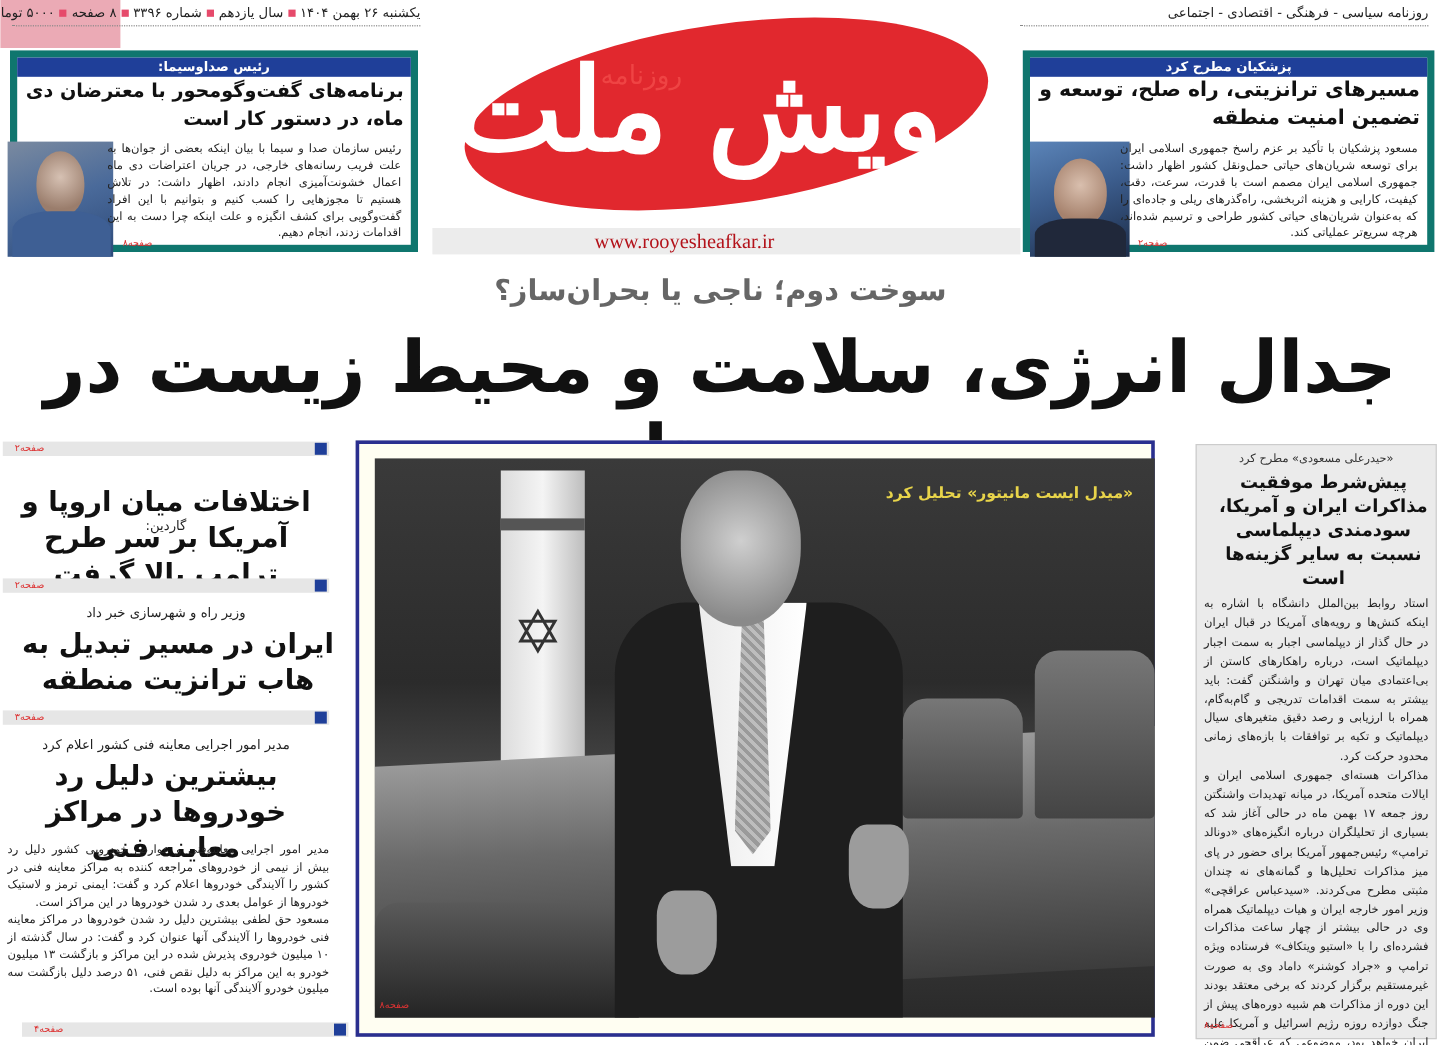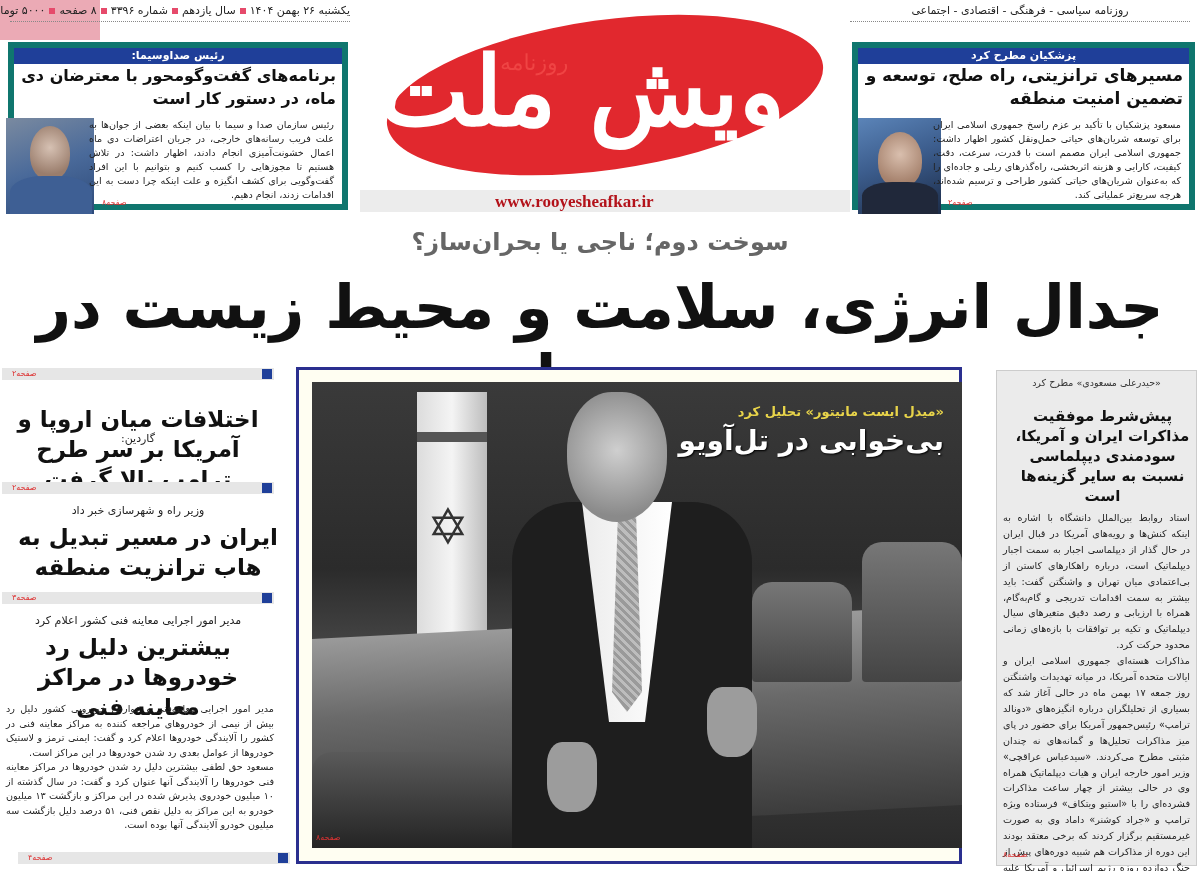--- a/index.html
+++ b/index.html
@@ -25,21 +25,21 @@
 
   .photo { background: linear-gradient(160deg, #5b84b8 0%, #3c5d8d 45%, #1c2c48 100%); border-radius: 0 0 0 0; overflow: hidden; }
   .face { position: absolute; border-radius: 50% 50% 45% 45%; background: radial-gradient(circle at 50% 40%, #d9bfae, #a6826d 70%); }
   .suit { position: absolute; background: #20283a; border-radius: 40% 40% 0 0; }
 
   
   .logo-ellipse { left: 385px; top: 20px; width: 440px; height: 150px; background: #e1282e; border-radius: 50%; transform: rotate(-8deg); }
   .logo-text { color: #fff; font-family: "DejaVu Serif", serif; font-weight: bold; font-size: 96px; text-align: center; width: 480px; left: 365px; top: 35px; letter-spacing: -4px; }
   .logo-small { color: #ef4444; font-family: "DejaVu Serif", serif; font-size: 22px; left: 500px; top: 50px; }
   .url-bar { left: 360px; top: 190px; width: 490px; height: 22px; background: #ececec; }
-  .url { left: 495px; top: 192px; font-family: "Liberation Serif", serif; font-weight: bold; font-size: 17px; color: #b3121a; direction: ltr; }
+  .url { left: 495px; top: 192px; font-family: "Liberation Serif", serif; font-weight: normal; font-size: 17px; color: #b3121a; direction: ltr; }
 
   
   .kicker { width: 1200px; text-align: center; top: 228px; font-size: 24px; font-weight: bold; color: #666; }
   .headline { width: 1200px; text-align: center; top: 272px; font-size: 60px; font-weight: bold; color: #111; letter-spacing: -1px; }
 
   
   .pbar { height: 12px; background: #e6e6e6; width: 272px; }
   .pbar .blue { position: absolute; right: 2px; top: 1px; width: 10px; height: 10px; background: #1f3f99; }
   .pbar .ref { position: absolute; left: 10px; top: 0; font-size: 8px; color: #d33; line-height: 12px; }
   .lc-kicker { width: 272px; text-align: center; font-size: 11px; color: #222; }
@@ -59,32 +59,32 @@
   .shirt { position: absolute; left: 270px; top: 120px; width: 90px; height: 220px; background: linear-gradient(90deg, #ececec, #ffffff); clip-path: polygon(0 0, 100% 0, 70% 100%, 30% 100%); }
   .tie { position: absolute; left: 300px; top: 130px; width: 30px; height: 200px; background: repeating-linear-gradient(45deg, #9a9a9a 0 3px, #bdbdbd 3px 6px); clip-path: polygon(20% 0, 80% 0, 100% 90%, 50% 100%, 0 90%); }
   .hand { position: absolute; width: 50px; height: 70px; background: #9c9c9c; border-radius: 30% 30% 40% 40%; }
   .photo-kicker { position: absolute; right: 18px; top: 22px; font-size: 13px; color: #e8d44a; font-weight: bold; }
   .photo-title { position: absolute; right: 18px; top: 42px; font-size: 28px; color: #fff; font-weight: bold; text-shadow: 1px 1px 2px #000; }
   .photo-ref { position: absolute; left: 4px; bottom: 6px; font-size: 8px; color: #d33; }
 
   
   .rc { left: 996px; top: 370px; width: 201px; height: 496px; background: #ebebeb; border: 1px solid #ccc; }
   .rc-kicker { text-align: center; font-size: 9.5px; color: #333; margin-top: 6px; }
-  .rc-hl { text-align: center; font-size: 15px; font-weight: bold; line-height: 20px; margin-top: 18px; color: #111; padding-left: 12px; }
+  .rc-hl { text-align: center; font-size: 15px; font-weight: bold; line-height: 20px; margin-top: 4px; color: #111; padding-left: 12px; }
   .rc-body { font-size: 9.6px; line-height: 15.9px; text-align: justify; padding: 4px 6px 0; color: #222; }
 </style>
 </head>
 <body>
 
 <div class="abs corner"></div>
 
 <div class="abs meta-line dotted" style="left:10px; top:4px; width:340px; padding-bottom:4px; text-align:right;">
   <span>یکشنبه ۲۶ بهمن ۱۴۰۴</span><span class="sq"></span><span>سال یازدهم</span><span class="sq"></span><span>شماره ۳۳۹۶</span><span class="sq"></span><span>۸ صفحه</span><span class="sq"></span><span>۵۰۰۰ تومان</span>
 </div>
-<div class="abs meta-line dotted" style="right:10px; top:4px; width:340px; padding-bottom:4px; text-align:center;">روزنامه سیاسی - فرهنگی - اقتصادی - اجتماعی</div>
+<div class="abs meta-line dotted" style="right:10px; top:4px; width:340px; padding-bottom:4px; text-align:right;">روزنامه سیاسی - فرهنگی - اقتصادی - اجتماعی</div>
 
 <div class="abs topbox" style="left:852px; top:42px; width:343px; height:168px;">
   <div class="label">پزشکیان مطرح کرد</div>
   <div class="hl">مسیرهای ترانزیتی، راه صلح، توسعه و تضمین امنیت منطقه</div>
   <div class="abs photo" style="left:0; top:70px; width:83px; height:96px;">
     <div class="face" style="left:20px; top:14px; width:44px; height:56px;"></div>
     <div class="suit" style="left:4px; top:64px; width:76px; height:34px;"></div>
   </div>
   <div class="abs body" style="right:8px; top:70px; width:248px;">مسعود پزشکیان با تأکید بر عزم راسخ جمهوری اسلامی ایران برای توسعه شریان‌های حیاتی حمل‌ونقل کشور اظهار داشت: جمهوری اسلامی ایران مصمم است با قدرت، سرعت، دقت، کیفیت، کارایی و هزینه اثربخشی، راه‌گذرهای ریلی و جاده‌ای را که به‌عنوان شریان‌های حیاتی کشور طراحی و ترسیم شده‌اند، هرچه سریع‌تر عملیاتی کند.</div>
   <div class="abs pref" style="left:90px; top:150px;">صفحه۲</div>
@@ -147,21 +147,20 @@
   <div class="chair" style="left:440px; top:200px; width:100px; height:100px;"></div>
   <div class="chair" style="left:550px; top:160px; width:100px; height:140px;"></div>
   <div class="chair" style="left:0; top:370px; width:220px; height:100px; background:linear-gradient(180deg,#5a5a5a,#222);"></div>
   <div class="person-body"></div>
   <div class="shirt"></div>
   <div class="tie"></div>
   <div class="person-head"></div>
   <div class="hand" style="left:235px; top:360px;"></div>
   <div class="hand" style="left:395px; top:305px;"></div>
   <div class="photo-kicker">«میدل ایست مانیتور» تحلیل کرد</div>
-  <div class="photo-title">بی‌خوابی در تل‌آویو</div>
   <div class="photo-ref">صفحه۸</div>
 </div>
 
 <div class="abs rc">
   <div class="rc-kicker">«حیدرعلی مسعودی» مطرح کرد</div>
   <div class="rc-hl">پیش‌شرط موفقیت مذاکرات ایران و آمریکا، سودمندی دیپلماسی نسبت به سایر گزینه‌ها است</div>
   <div class="rc-body" style="white-space:pre-line;">استاد روابط بین‌الملل دانشگاه با اشاره به اینکه کنش‌ها و رویه‌های آمریکا در قبال ایران در حال گذار از دیپلماسی اجبار به سمت اجبار دیپلماتیک است، درباره راهکارهای کاستن از بی‌اعتمادی میان تهران و واشنگتن گفت: باید بیشتر به سمت اقدامات تدریجی و گام‌به‌گام، همراه با ارزیابی و رصد دقیق متغیرهای سیال دیپلماتیک و تکیه بر توافقات با بازه‌های زمانی محدود حرکت کرد.
 مذاکرات هسته‌ای جمهوری اسلامی ایران و ایالات متحده آمریکا، در میانه تهدیدات واشنگتن روز جمعه ۱۷ بهمن ماه در حالی آغاز شد که بسیاری از تحلیلگران درباره انگیزه‌های «دونالد ترامپ» رئیس‌جمهور آمریکا برای حضور در پای میز مذاکرات تحلیل‌ها و گمانه‌های نه چندان مثبتی مطرح می‌کردند. «سیدعباس عراقچی» وزیر امور خارجه ایران و هیات دیپلماتیک همراه وی در حالی بیشتر از چهار ساعت مذاکرات فشرده‌ای را با «استیو ویتکاف» فرستاده ویژه ترامپ و «جراد کوشنر» داماد وی به صورت غیرمستقیم برگزار کردند که برخی معتقد بودند این دوره از مذاکرات هم شبیه دوره‌های پیش از جنگ دوازده روزه رژیم اسرائیل و آمریکا علیه ایران خواهد بود، موضوعی که عراقچی ضمن رد آن تنها تشابه مذاکرات کنونی و گذشته را امکان و شکل آن عنوان کرده است.</div>
   <div class="abs pref" style="left:6px; bottom:6px;">صفحه۸</div>
 </div>

